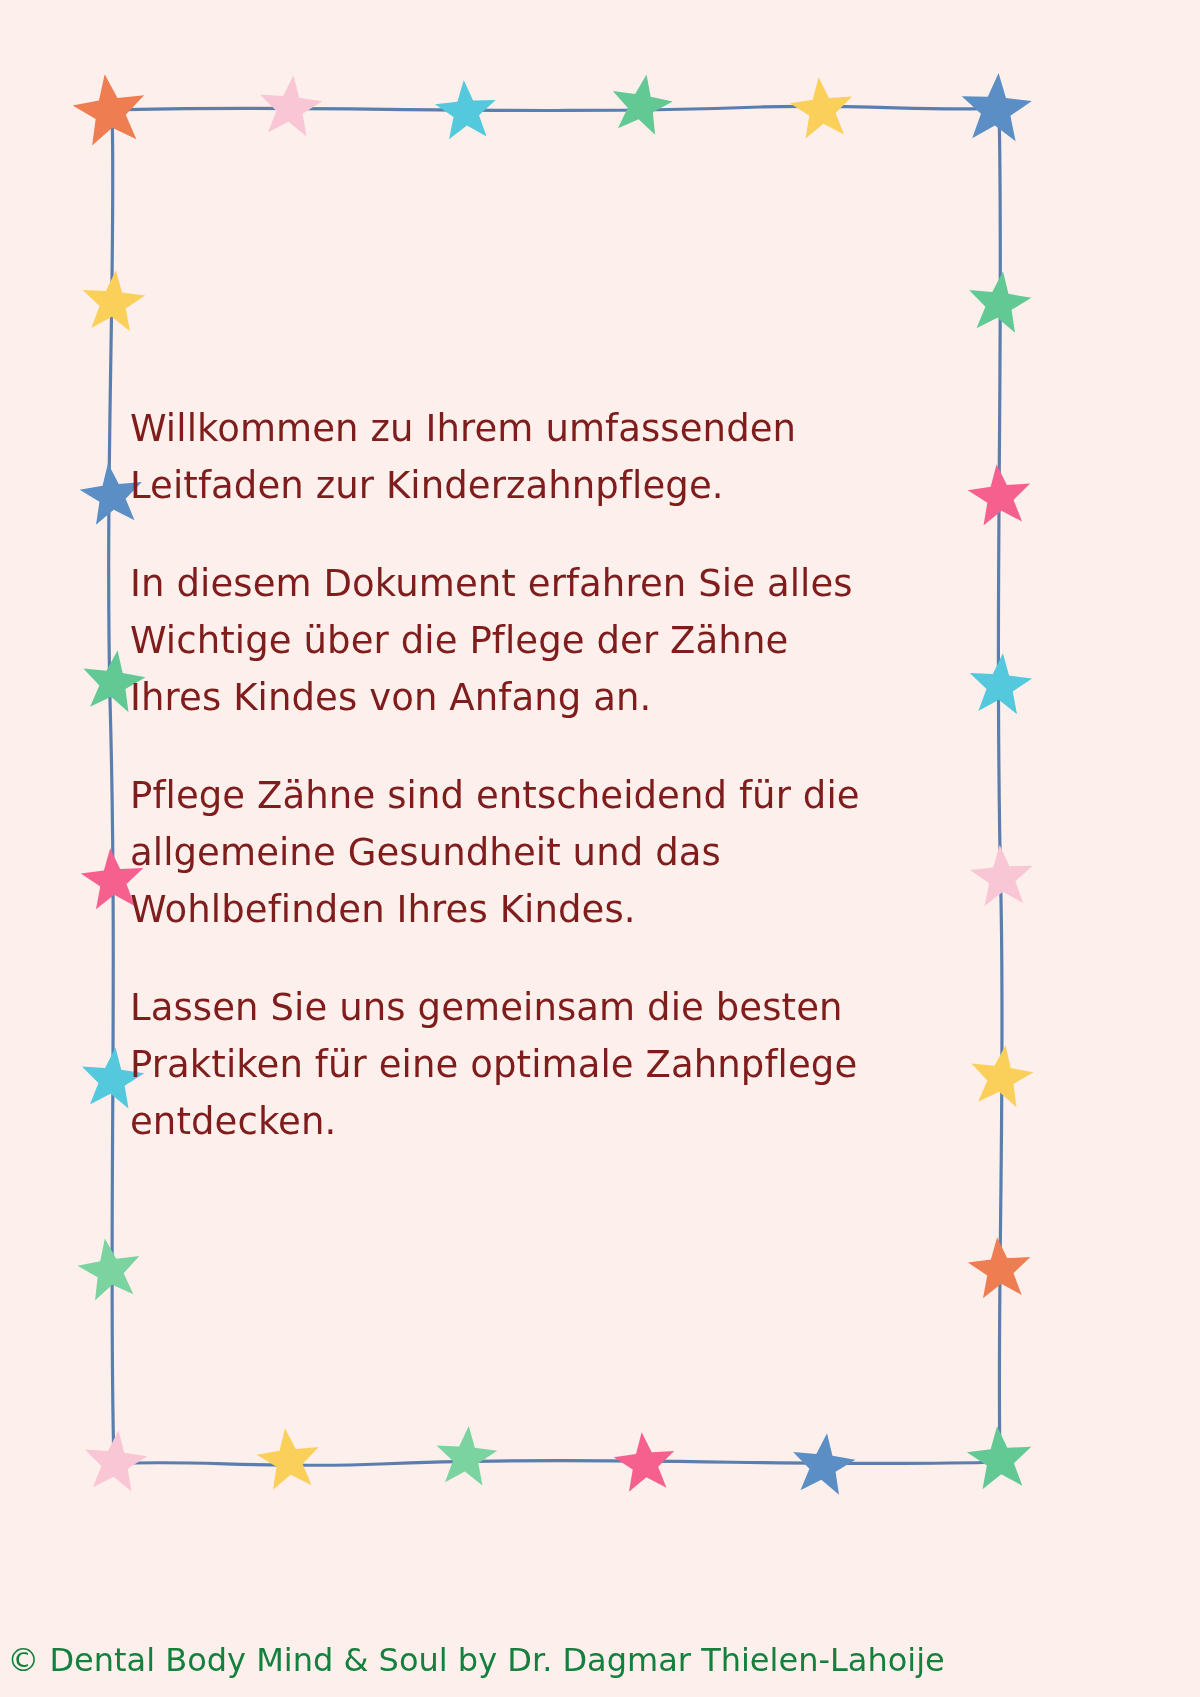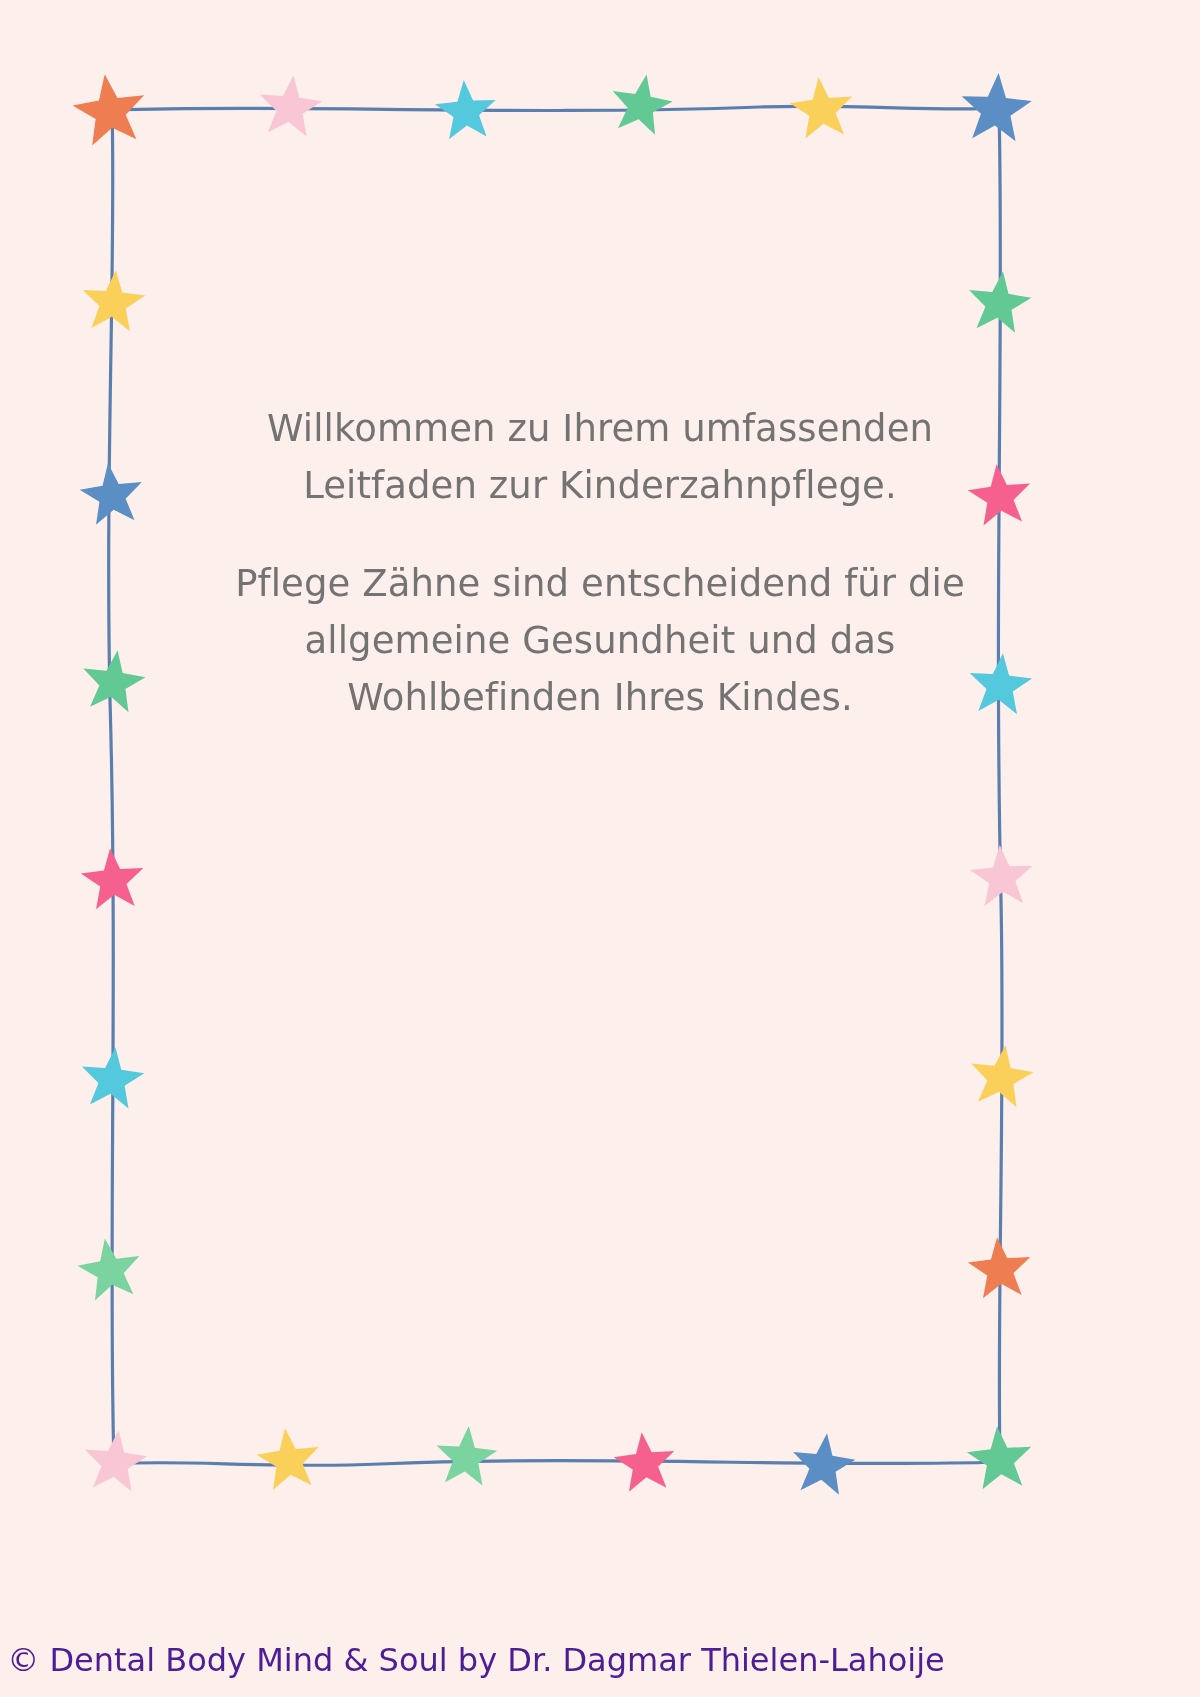--- a/index.html
+++ b/index.html
@@ -42,42 +42,41 @@
     display: block;
     overflow: visible;
   }
 
   
   .content {
     position: absolute;
     left: 130px;
     top: 400px;
     width: 940px;
-    text-align: center;
-    color: #737373;
+    color: #7f1d1d;
     font-size: 37px;
     line-height: 1.55;
     letter-spacing: 0.1px;
   }
   .para {
     margin: 0 0 40px 0;
     white-space: pre-line;
   }
   .para:last-child {
     margin-bottom: 0;
   }
 
   
   .footer {
     position: absolute;
     left: 0;
     bottom: 18px;
     width: 952px;
     text-align: center;
-    color: #4c1d95;
+    color: #15803d;
     font-size: 32px;
     font-family: "DejaVu Sans", sans-serif;
   }
 </style>
 </head>
 <body>
 
 <div class="page">
 
   <svg class="frame-svg" viewBox="0 0 1200 1697" xmlns="http://www.w3.org/2000/svg" aria-hidden="true">
@@ -207,19 +206,25 @@
       <div class="star" style="left: 1000px; top: 1460px; transform: translate(-38px, -38px);">
         <svg width="76" height="76" viewBox="-38 -38 76 76">
           <polygon points="0.00,-34.00 8.39,-11.55 32.34,-10.51 13.58,4.41 19.98,27.51 0.00,14.28 -19.98,27.51 -13.58,4.41 -32.34,-10.51 -8.39,-11.55" fill="#62c894" transform="rotate(-5)"></polygon>
         </svg>
       </div>
     </div>
 
   <div class="content">
     <p class="para">Willkommen zu Ihrem umfassenden
 Leitfaden zur Kinderzahnpflege.</p>
+    <p class="para">In diesem Dokument erfahren Sie alles
+Wichtige über die Pflege der Zähne
+Ihres Kindes von Anfang an.</p>
     <p class="para">Pflege Zähne sind entscheidend für die
 allgemeine Gesundheit und das
 Wohlbefinden Ihres Kindes.</p>
+    <p class="para">Lassen Sie uns gemeinsam die besten
+Praktiken für eine optimale Zahnpflege
+entdecken.</p>
   </div>
 
   <div class="footer">© Dental Body Mind &amp; Soul by Dr. Dagmar Thielen-Lahoije</div>
 </div>
 
 </body></html>

